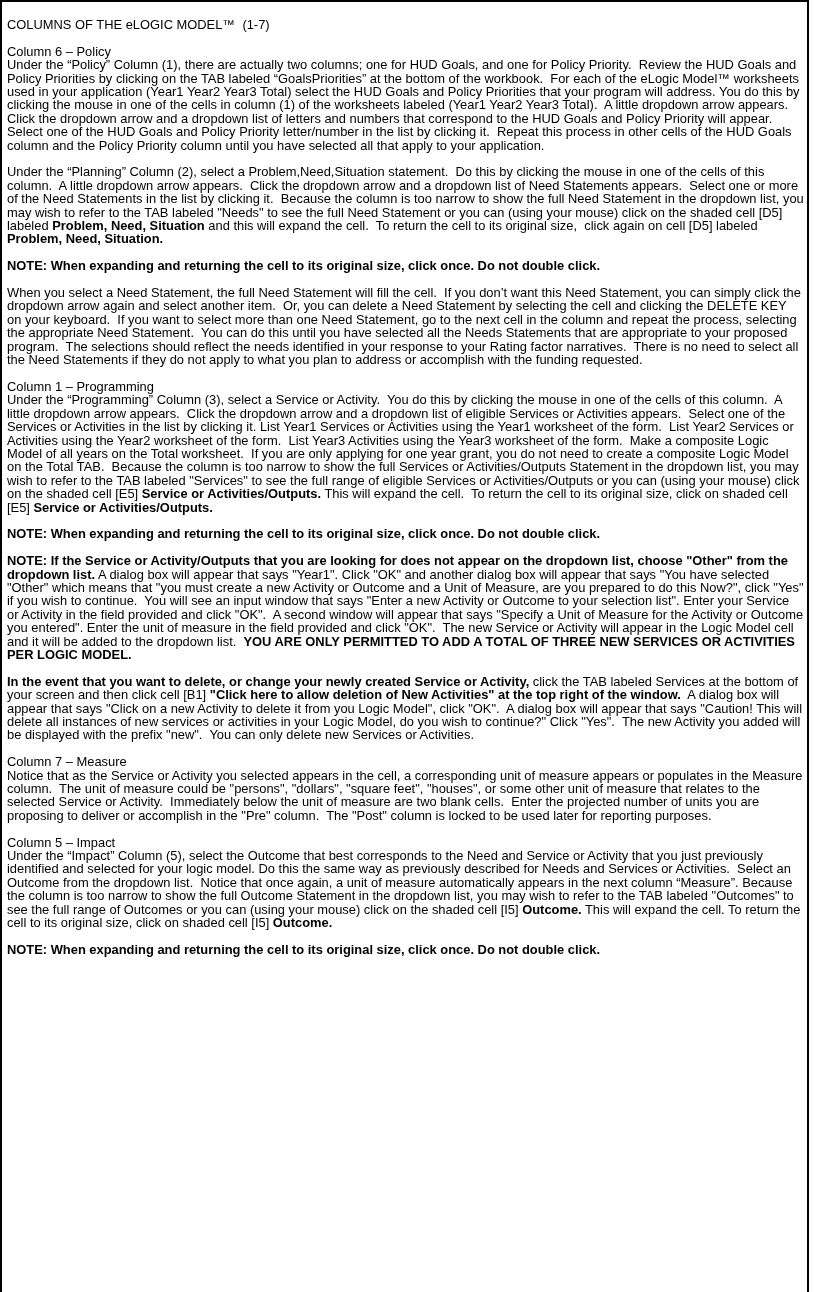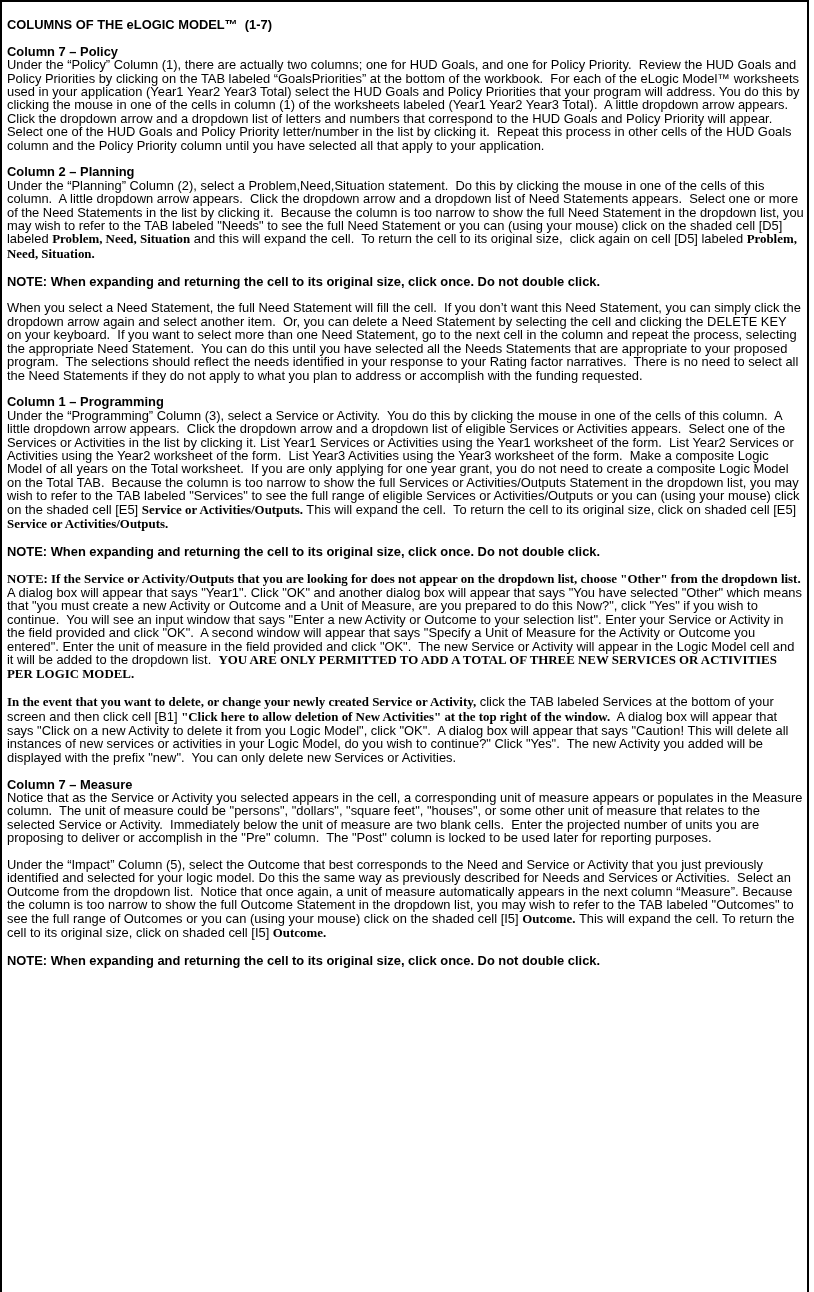--- a/index.html
+++ b/index.html
@@ -26,53 +26,53 @@
     border-bottom: none;
     padding: 16px 3px 0 5px;
   }
   .para, .h {
     margin: 0;
     font-size: 12.9px;
     line-height: 13.4px;
     white-space: pre-wrap;
     word-wrap: break-word;
   }
-  .h { font-weight: bold; }
+  .h { font-weight: normal; }
   .bold { font-weight: bold; }
   .mb { margin-bottom: 13.4px; }
-  .para b { font-weight: bold; font-family: Liberation Serif, serif; }
+  .para b { font-weight: bold; }
 </style>
 </head>
 <body>
 
 <div class="page">
   <div class="doc">
 
     <p class="h mb">COLUMNS OF THE eLOGIC MODEL™  (1-7)</p>
 
-    <p class="h">Column 7 – Policy</p>
+    <p class="h">Column 6 – Policy</p>
     <p class="para mb">Under the “Policy” Column (1), there are actually two columns; one for HUD Goals, and one for Policy Priority.  Review the HUD Goals and Policy Priorities by clicking on the TAB labeled “GoalsPriorities” at the bottom of the workbook.  For each of the eLogic Model™ worksheets used in your application (Year1 Year2 Year3 Total) select the HUD Goals and Policy Priorities that your program will address. You do this by clicking the mouse in one of the cells in column (1) of the worksheets labeled (Year1 Year2 Year3 Total).  A little dropdown arrow appears.  Click the dropdown arrow and a dropdown list of letters and numbers that correspond to the HUD Goals and Policy Priority will appear. Select one of the HUD Goals and Policy Priority letter/number in the list by clicking it.  Repeat this process in other cells of the HUD Goals column and the Policy Priority column until you have selected all that apply to your application.</p>
 
-    <p class="h">Column 2 – Planning</p>
     <p class="para mb"><span>Under the “Planning” Column (2), select a Problem,Need,Situation statement.  Do this by clicking the mouse in one of the cells of this column.  A little dropdown arrow appears.  Click the dropdown arrow and a dropdown list of Need Statements appears.  Select one or more of the Need Statements in the list by clicking it.  Because the column is too narrow to show the full Need Statement in the dropdown list, you may wish to refer to the TAB labeled "Needs" to see the full Need Statement or you can (using your mouse) click on the shaded cell [D5] labeled </span><b>Problem, Need, Situation</b><span> and this will expand the cell.  To return the cell to its original size,  click again on cell [D5] labeled </span><b>Problem, Need, Situation.</b></p>
 
     <p class="para bold mb">NOTE: When expanding and returning the cell to its original size, click once. Do not double click.</p>
 
     <p class="para mb">When you select a Need Statement, the full Need Statement will fill the cell.  If you don’t want this Need Statement, you can simply click the dropdown arrow again and select another item.  Or, you can delete a Need Statement by selecting the cell and clicking the DELETE KEY on your keyboard.  If you want to select more than one Need Statement, go to the next cell in the column and repeat the process, selecting the appropriate Need Statement.  You can do this until you have selected all the Needs Statements that are appropriate to your proposed program.  The selections should reflect the needs identified in your response to your Rating factor narratives.  There is no need to select all the Need Statements if they do not apply to what you plan to address or accomplish with the funding requested.</p>
 
     <p class="h">Column 1 – Programming</p>
     <p class="para mb"><span>Under the “Programming” Column (3), select a Service or Activity.  You do this by clicking the mouse in one of the cells of this column.  A little dropdown arrow appears.  Click the dropdown arrow and a dropdown list of eligible Services or Activities appears.  Select one of the Services or Activities in the list by clicking it. List Year1 Services or Activities using the Year1 worksheet of the form.  List Year2 Services or Activities using the Year2 worksheet of the form.  List Year3 Activities using the Year3 worksheet of the form.  Make a composite Logic Model of all years on the Total worksheet.  If you are only applying for one year grant, you do not need to create a composite Logic Model on the Total TAB.  Because the column is too narrow to show the full Services or Activities/Outputs Statement in the dropdown list, you may wish to refer to the TAB labeled "Services" to see the full range of eligible Services or Activities/Outputs or you can (using your mouse) click on the shaded cell [E5] </span><b>Service or Activities/Outputs.</b><span> This will expand the cell.  To return the cell to its original size, click on shaded cell [E5] </span><b>Service or Activities/Outputs.</b></p>
 
     <p class="para bold mb">NOTE: When expanding and returning the cell to its original size, click once. Do not double click.</p>
 
     <p class="para mb"><b>NOTE: If the Service or Activity/Outputs that you are looking for does not appear on the dropdown list, choose "Other" from the dropdown list.</b><span> A dialog box will appear that says "Year1". Click "OK" and another dialog box will appear that says "You have selected "Other" which means that "you must create a new Activity or Outcome and a Unit of Measure, are you prepared to do this Now?", click "Yes" if you wish to continue.  You will see an input window that says "Enter a new Activity or Outcome to your selection list". Enter your Service or Activity in the field provided and click "OK".  A second window will appear that says "Specify a Unit of Measure for the Activity or Outcome you entered". Enter the unit of measure in the field provided and click "OK".  The new Service or Activity will appear in the Logic Model cell and it will be added to the dropdown list.  </span><b>YOU ARE ONLY PERMITTED TO ADD A TOTAL OF THREE NEW SERVICES OR ACTIVITIES PER LOGIC MODEL.</b></p>
 
     <p class="para mb"><b>In the event that you want to delete, or change your newly created Service or Activity,</b><span> click the TAB labeled Services at the bottom of your screen and then click cell [B1] </span><b>"Click here to allow deletion of New Activities" at the top right of the window.</b><span>  A dialog box will appear that says "Click on a new Activity to delete it from you Logic Model", click "OK".  A dialog box will appear that says "Caution! This will delete all instances of new services or activities in your Logic Model, do you wish to continue?" Click "Yes".  The new Activity you added will be displayed with the prefix "new".  You can only delete new Services or Activities.</span></p>
 
     <p class="h">Column 7 – Measure</p>
     <p class="para mb">Notice that as the Service or Activity you selected appears in the cell, a corresponding unit of measure appears or populates in the Measure column.  The unit of measure could be "persons", "dollars", "square feet", "houses", or some other unit of measure that relates to the selected Service or Activity.  Immediately below the unit of measure are two blank cells.  Enter the projected number of units you are proposing to deliver or accomplish in the "Pre" column.  The "Post" column is locked to be used later for reporting purposes.</p>
 
+    <p class="h">Column 5 – Impact</p>
     <p class="para mb"><span>Under the “Impact” Column (5), select the Outcome that best corresponds to the Need and Service or Activity that you just previously identified and selected for your logic model. Do this the same way as previously described for Needs and Services or Activities.  Select an Outcome from the dropdown list.  Notice that once again, a unit of measure automatically appears in the next column “Measure”. Because the column is too narrow to show the full Outcome Statement in the dropdown list, you may wish to refer to the TAB labeled "Outcomes" to see the full range of Outcomes or you can (using your mouse) click on the shaded cell [I5] </span><b>Outcome.</b><span> This will expand the cell. To return the cell to its original size, click on shaded cell [I5] </span><b>Outcome.</b></p>
 
     <p class="para bold mb">NOTE: When expanding and returning the cell to its original size, click once. Do not double click.</p>
 
   </div>
 </div>
 
 </body></html>

